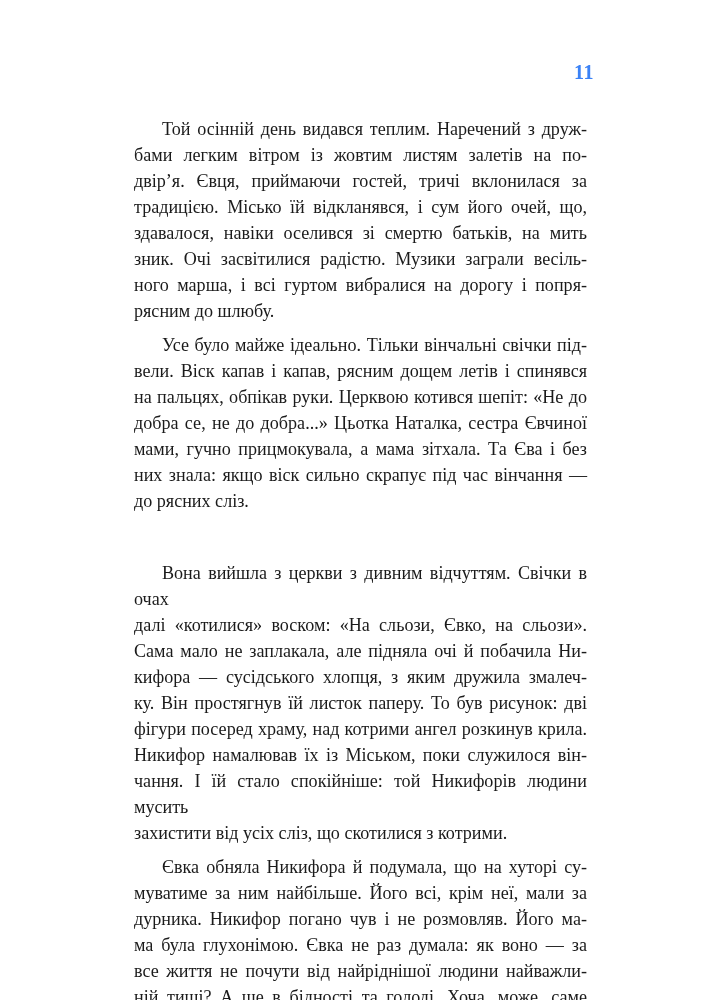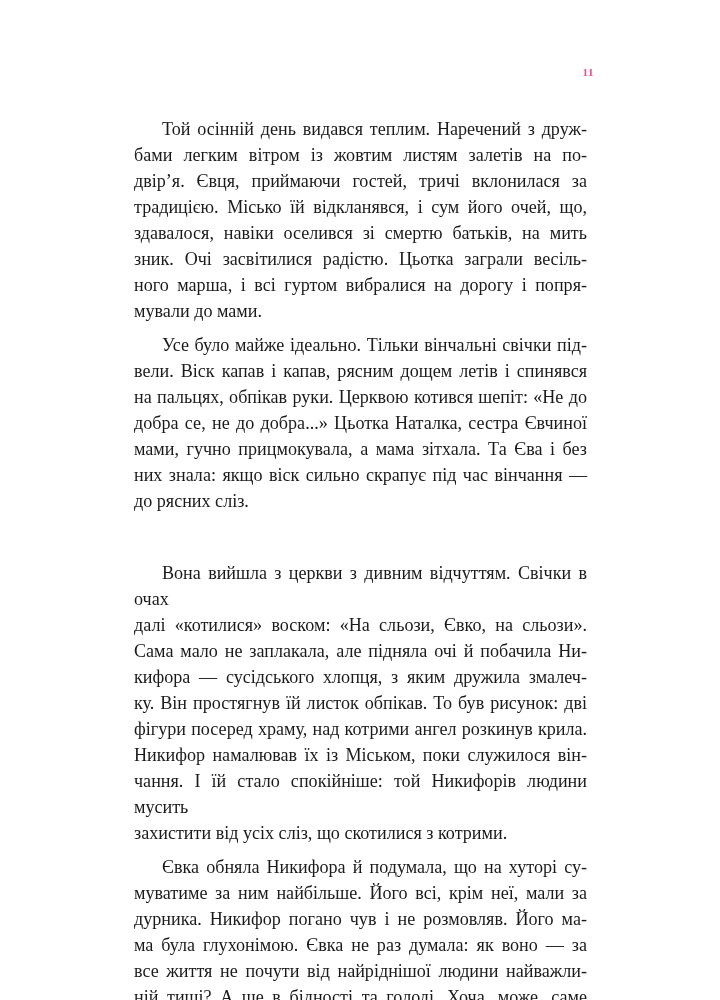--- a/index.html
+++ b/index.html
@@ -27,24 +27,24 @@
   
   .folio-row {
     position: absolute;
     top: 62px;
     left: 126px;
     width: 468px;
     text-align: right;
   }
   .folio {
     font-family: "Liberation Serif", "DejaVu Serif", serif;
-    font-size: 11px;
+    font-size: 20px;
     font-weight: 700;
     letter-spacing: 0.5px;
-    color: #ec4899;
+    color: #3b82f6;
     line-height: 1;
   }
 
   
   .textblock {
     position: absolute;
     top: 108px;
     left: 126px;
     width: 469px;
   }
@@ -100,40 +100,40 @@
     <span class="folio">11</span>
   </div>
 
   <div class="textblock">
       <p class="para">
         <span class="ln indent"><span class="jt"><span class="indent-box"></span>Той осінній день видався теплим. Наречений з друж-</span></span>
         <span class="ln"><span class="jt">бами легким вітром із жовтим листям залетів на по-</span></span>
         <span class="ln"><span class="jt">двір’я. Євця, приймаючи гостей, тричі вклонилася за</span></span>
         <span class="ln"><span class="jt">традицією. Місько їй відкланявся, і сум його очей, що,</span></span>
         <span class="ln"><span class="jt">здавалося, навіки оселився зі смертю батьків, на мить</span></span>
-        <span class="ln"><span class="jt">зник. Очі засвітилися радістю. Цьотка заграли весіль-</span></span>
+        <span class="ln"><span class="jt">зник. Очі засвітилися радістю. Музики заграли весіль-</span></span>
         <span class="ln"><span class="jt">ного марша, і всі гуртом вибралися на дорогу і попря-</span></span>
-        <span class="ln last"><span class="jt">мували до мами.</span></span>
+        <span class="ln last"><span class="jt">рясним до шлюбу.</span></span>
       </p>
       <p class="para">
         <span class="ln indent"><span class="jt"><span class="indent-box"></span>Усе було майже ідеально. Тільки вінчальні свічки під-</span></span>
         <span class="ln"><span class="jt">вели. Віск капав і капав, рясним дощем летів і спинявся</span></span>
         <span class="ln"><span class="jt">на пальцях, обпікав руки. Церквою котився шепіт: «Не до</span></span>
         <span class="ln"><span class="jt">добра се, не до добра...» Цьотка Наталка, сестра Євчиної</span></span>
         <span class="ln"><span class="jt">мами, гучно прицмокувала, а мама зітхала. Та Єва і без</span></span>
         <span class="ln"><span class="jt">них знала: якщо віск сильно скрапує під час вінчання —</span></span>
         <span class="ln last"><span class="jt">до рясних сліз.</span></span>
       </p>
       <div class="section-gap"></div>
       <p class="para">
         <span class="ln indent"><span class="jt"><span class="indent-box"></span>Вона вийшла з церкви з дивним відчуттям. Свічки в очах</span></span>
         <span class="ln"><span class="jt">далі «котилися» воском: «На сльози, Євко, на сльози».</span></span>
         <span class="ln"><span class="jt">Сама мало не заплакала, але підняла очі й побачила Ни-</span></span>
         <span class="ln"><span class="jt">кифора — сусідського хлопця, з яким дружила змалеч-</span></span>
-        <span class="ln"><span class="jt">ку. Він простягнув їй листок обпікав. То був рисунок: дві</span></span>
+        <span class="ln"><span class="jt">ку. Він простягнув їй листок паперу. То був рисунок: дві</span></span>
         <span class="ln"><span class="jt">фігури посеред храму, над котрими ангел розкинув крила.</span></span>
         <span class="ln"><span class="jt">Никифор намалював їх із Міськом, поки служилося він-</span></span>
         <span class="ln"><span class="jt">чання. І їй стало спокійніше: той Никифорів людини мусить</span></span>
         <span class="ln last"><span class="jt">захистити від усіх сліз, що скотилися з котрими.</span></span>
       </p>
       <p class="para">
         <span class="ln indent"><span class="jt"><span class="indent-box"></span>Євка обняла Никифора й подумала, що на хуторі су-</span></span>
         <span class="ln"><span class="jt">муватиме за ним найбільше. Його всі, крім неї, мали за</span></span>
         <span class="ln"><span class="jt">дурника. Никифор погано чув і не розмовляв. Його ма-</span></span>
         <span class="ln"><span class="jt">ма була глухонімою. Євка не раз думала: як воно — за</span></span>

